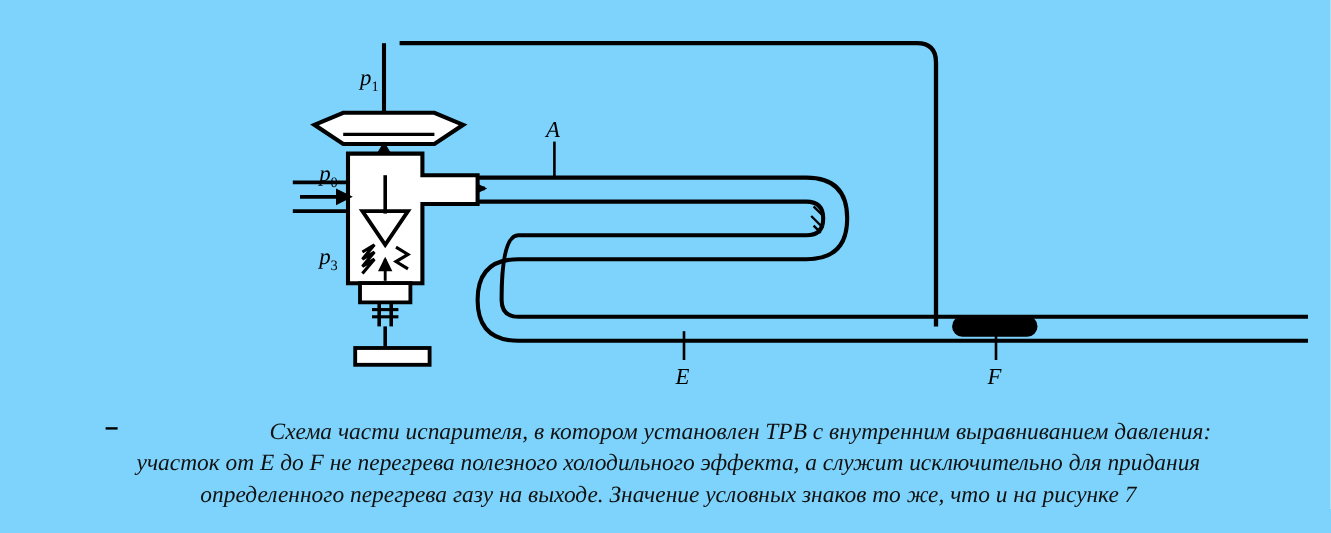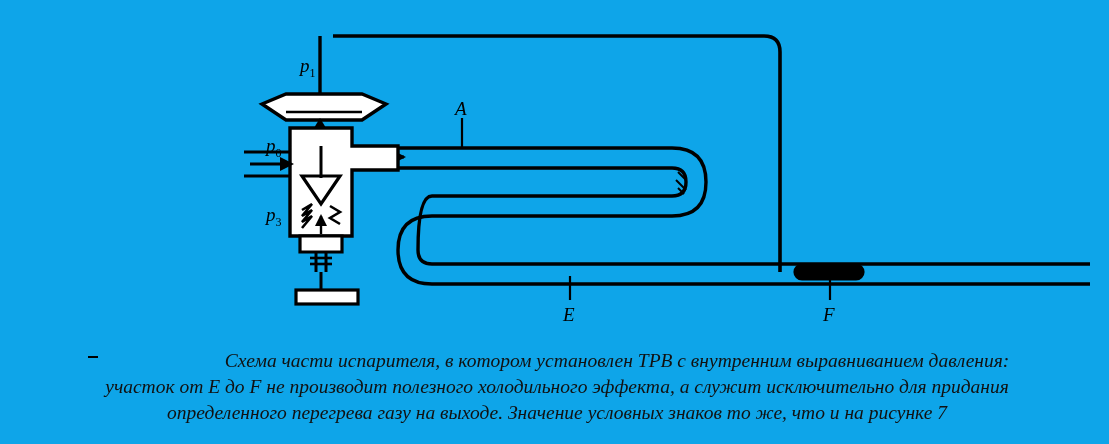--- a/index.html
+++ b/index.html
@@ -7,21 +7,21 @@
     padding: 0;
     background: #ffffff;
   }
   body {
     font-family: "Liberation Serif", serif;
   }
   #page {
     position: relative;
     width: 1109px;
     height: 444px;
-    background: #0ea5e9;
+    background: #7dd3fc;
     overflow: hidden;
   }
   #figure {
     position: absolute;
     left: 0;
     top: 0;
     width: 1109px;
     height: 340px;
   }
   #caption {
@@ -152,17 +152,17 @@
     </div>
     <div class="lbl lbl-big" style="left:455px; top:98px;">A</div>
     <div class="lbl lbl-big" style="left:563px; top:304px;">E</div>
     <div class="lbl lbl-big" style="left:823px; top:304px;">F</div>
   </div>
 
   <div class="dash"></div>
 
   <div id="caption">
     <div class="line1">Схема части испарителя, в котором установлен ТРВ с внутренним выравниванием давления:</div>
-    <div>участок от E до F не производит полезного холодильного эффекта, а служит исключительно для придания</div>
+    <div>участок от E до F не перегрева полезного холодильного эффекта, а служит исключительно для придания</div>
     <div>определенного перегрева газу на выходе. Значение условных знаков то же, что и на рисунке 7</div>
   </div>
 
 </div>
 
 </body></html>

